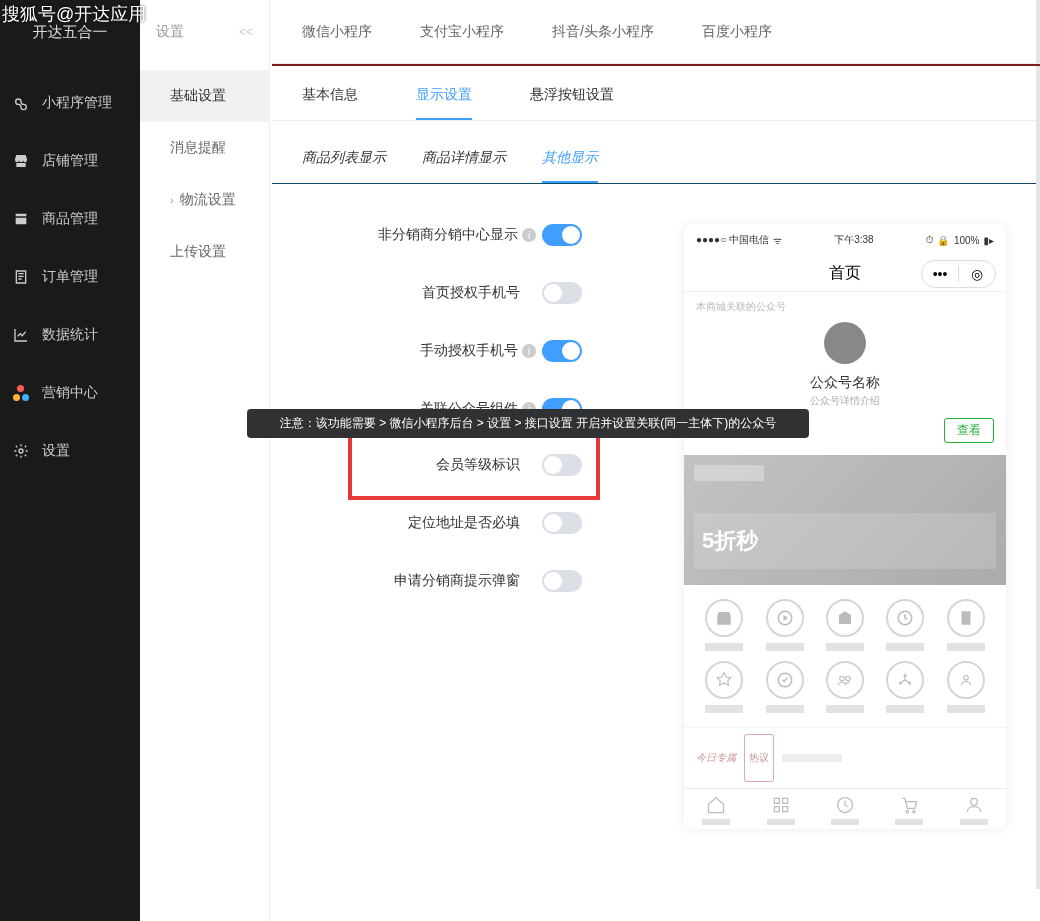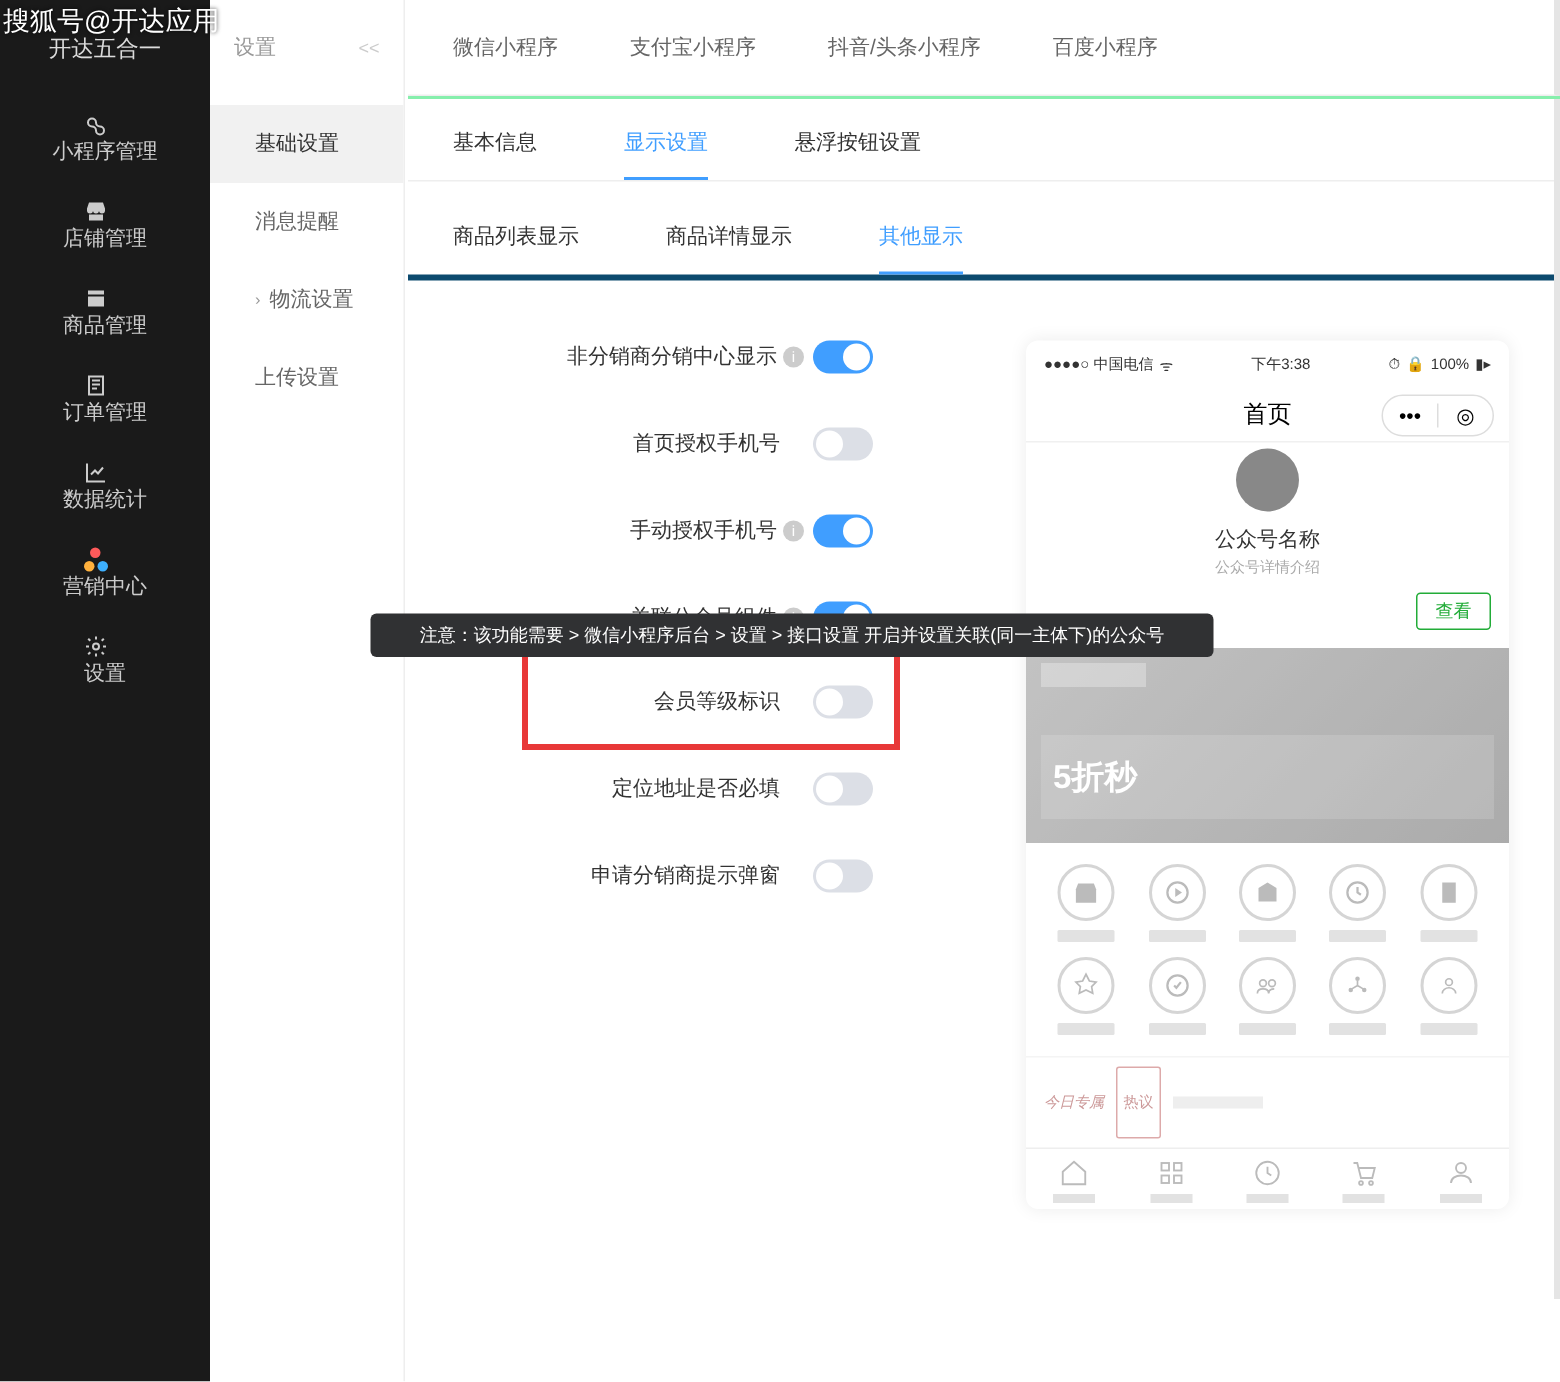--- a/index.html
+++ b/index.html
@@ -5,44 +5,44 @@
 * { margin: 0; padding: 0; box-sizing: border-box; font-family: "Microsoft YaHei", Arial, sans-serif; }
 body { background: #fff; width: 1040px; height: 921px; overflow: hidden; position: relative; }
 
 
 .watermark { position: absolute; top: 2px; left: 2px; font-size: 18px; color: #fff; text-shadow: 0 0 3px rgba(0,0,0,0.8); z-index: 1000; font-weight: 500; }
 
 
 .sidebar-main { position: absolute; left: 0; top: 0; width: 140px; height: 921px; background: #1a1a1a; }
 .sidebar-logo { height: 64px; display: flex; align-items: center; justify-content: center; color: #dcdcdc; font-size: 15px; }
 .sidebar-nav { padding-top: 10px; }
-.sidebar-item { display: flex; align-items: center; padding: 0 12px; height: 58px; color: #ccc; font-size: 14px; cursor: pointer; flex-direction: column; }
+.sidebar-item { display: flex; align-items: center; padding: 0 12px; height: 58px; color: #ccc; font-size: 14px; cursor: pointer; }
 .sidebar-item .icon { width: 18px; height: 18px; margin-right: 12px; display: inline-flex; align-items: center; justify-content: center; }
 .sidebar-item svg { width: 16px; height: 16px; fill: #ccc; }
 .sidebar-item:last-child svg { fill: none; stroke: #ccc; stroke-width: 2; }
 
 
 .sidebar-sub { position: absolute; left: 140px; top: 0; width: 130px; height: 921px; background: #fff; border-right: 1px solid #eee; }
 .sub-header { height: 64px; display: flex; align-items: center; justify-content: space-between; padding: 0 16px; color: #999; font-size: 14px; }
 .sub-collapse { color: #ccc; font-size: 12px; cursor: pointer; }
 .sub-item { display: flex; align-items: center; height: 52px; padding: 0 30px; color: #666; font-size: 14px; cursor: pointer; }
 .sub-item.active { background: #f1f1f1; color: #333; }
 .sub-item .exp { font-size: 11px; color: #999; margin-right: 6px; }
 
 
-.content { position: absolute; left: 272px; top: 0; right: 0; height: 786px; background: #86efac; }
+.content { position: absolute; left: 272px; top: 0; right: 0; height: 786px; background: #7f1d1d; }
 .platform-tabs { height: 64px; display: flex; align-items: center; padding: 0 30px; gap: 48px; background: #fff; border-bottom: 1px solid #eee; border-right: 4px solid #e5e5e5; }
 .platform-tab { color: #666; font-size: 14px; cursor: pointer; }
 
 .panel { margin: 2px 0 0 0; background: #fff; padding: 0; border-right: 4px solid #e5e5e5; }
 .main-tabs { display: flex; padding: 0 30px; gap: 58px; border-bottom: 1px solid #eee; }
 .main-tab { padding: 20px 0 14px; color: #333; font-size: 14px; cursor: pointer; }
 .main-tab.active { color: #409EFF; border-bottom: 2px solid #409EFF; }
 
-.sub-tabs { display: flex; padding: 6px 30px 0; gap: 58px; border-bottom: 4px solid #0c4a6e; margin-top: 4px; }
+.sub-tabs { display: flex; padding: 6px 30px 0; gap: 36px; border-bottom: 1px solid #0c4a6e; margin-top: 4px; font-style: italic; }
 .sub-tab { padding: 18px 0 14px; color: #333; font-size: 14px; cursor: pointer; }
 .sub-tab.active { color: #409EFF; border-bottom: 2px solid #409EFF; }
 
 .settings-area { display: flex; padding: 40px 30px 60px; gap: 30px; }
 .settings-col { width: 280px; }
 .setting-row { display: flex; align-items: center; justify-content: flex-end; margin-bottom: 36px; position: relative; }
 .setting-label { color: #333; font-size: 14px; }
 .info-icon { display: inline-flex; width: 14px; height: 14px; border-radius: 50%; background: #ccc; color: #fff; font-size: 10px; align-items: center; justify-content: center; margin: 0 6px 0 4px; cursor: help; }
 .switch { position: relative; width: 40px; height: 22px; border-radius: 11px; background: #dcdfe6; cursor: pointer; flex-shrink: 0; }
 .switch .knob { position: absolute; top: 2px; left: 2px; width: 18px; height: 18px; border-radius: 50%; background: #fff; }
@@ -274,20 +274,21 @@
           </div>
         </div>
         <div class="nav-bar">
           <span class="nav-title">首页</span>
           <div class="nav-capsule">
             <div class="cap-btn">•••</div>
             <div class="cap-divider"></div>
             <div class="cap-btn">◎</div>
           </div>
         </div>
+        <div class="linked-tip">本商城关联的公众号</div>
         <div class="account-card">
           <div class="acc-avatar"></div>
           <div>
             <div class="acc-name">公众号名称</div>
             <div class="acc-sub">公众号详情介绍</div>
           </div>
           <div class="acc-btn">查看</div>
         </div>
         <div class="banner">
           <div class="blocks"></div>

